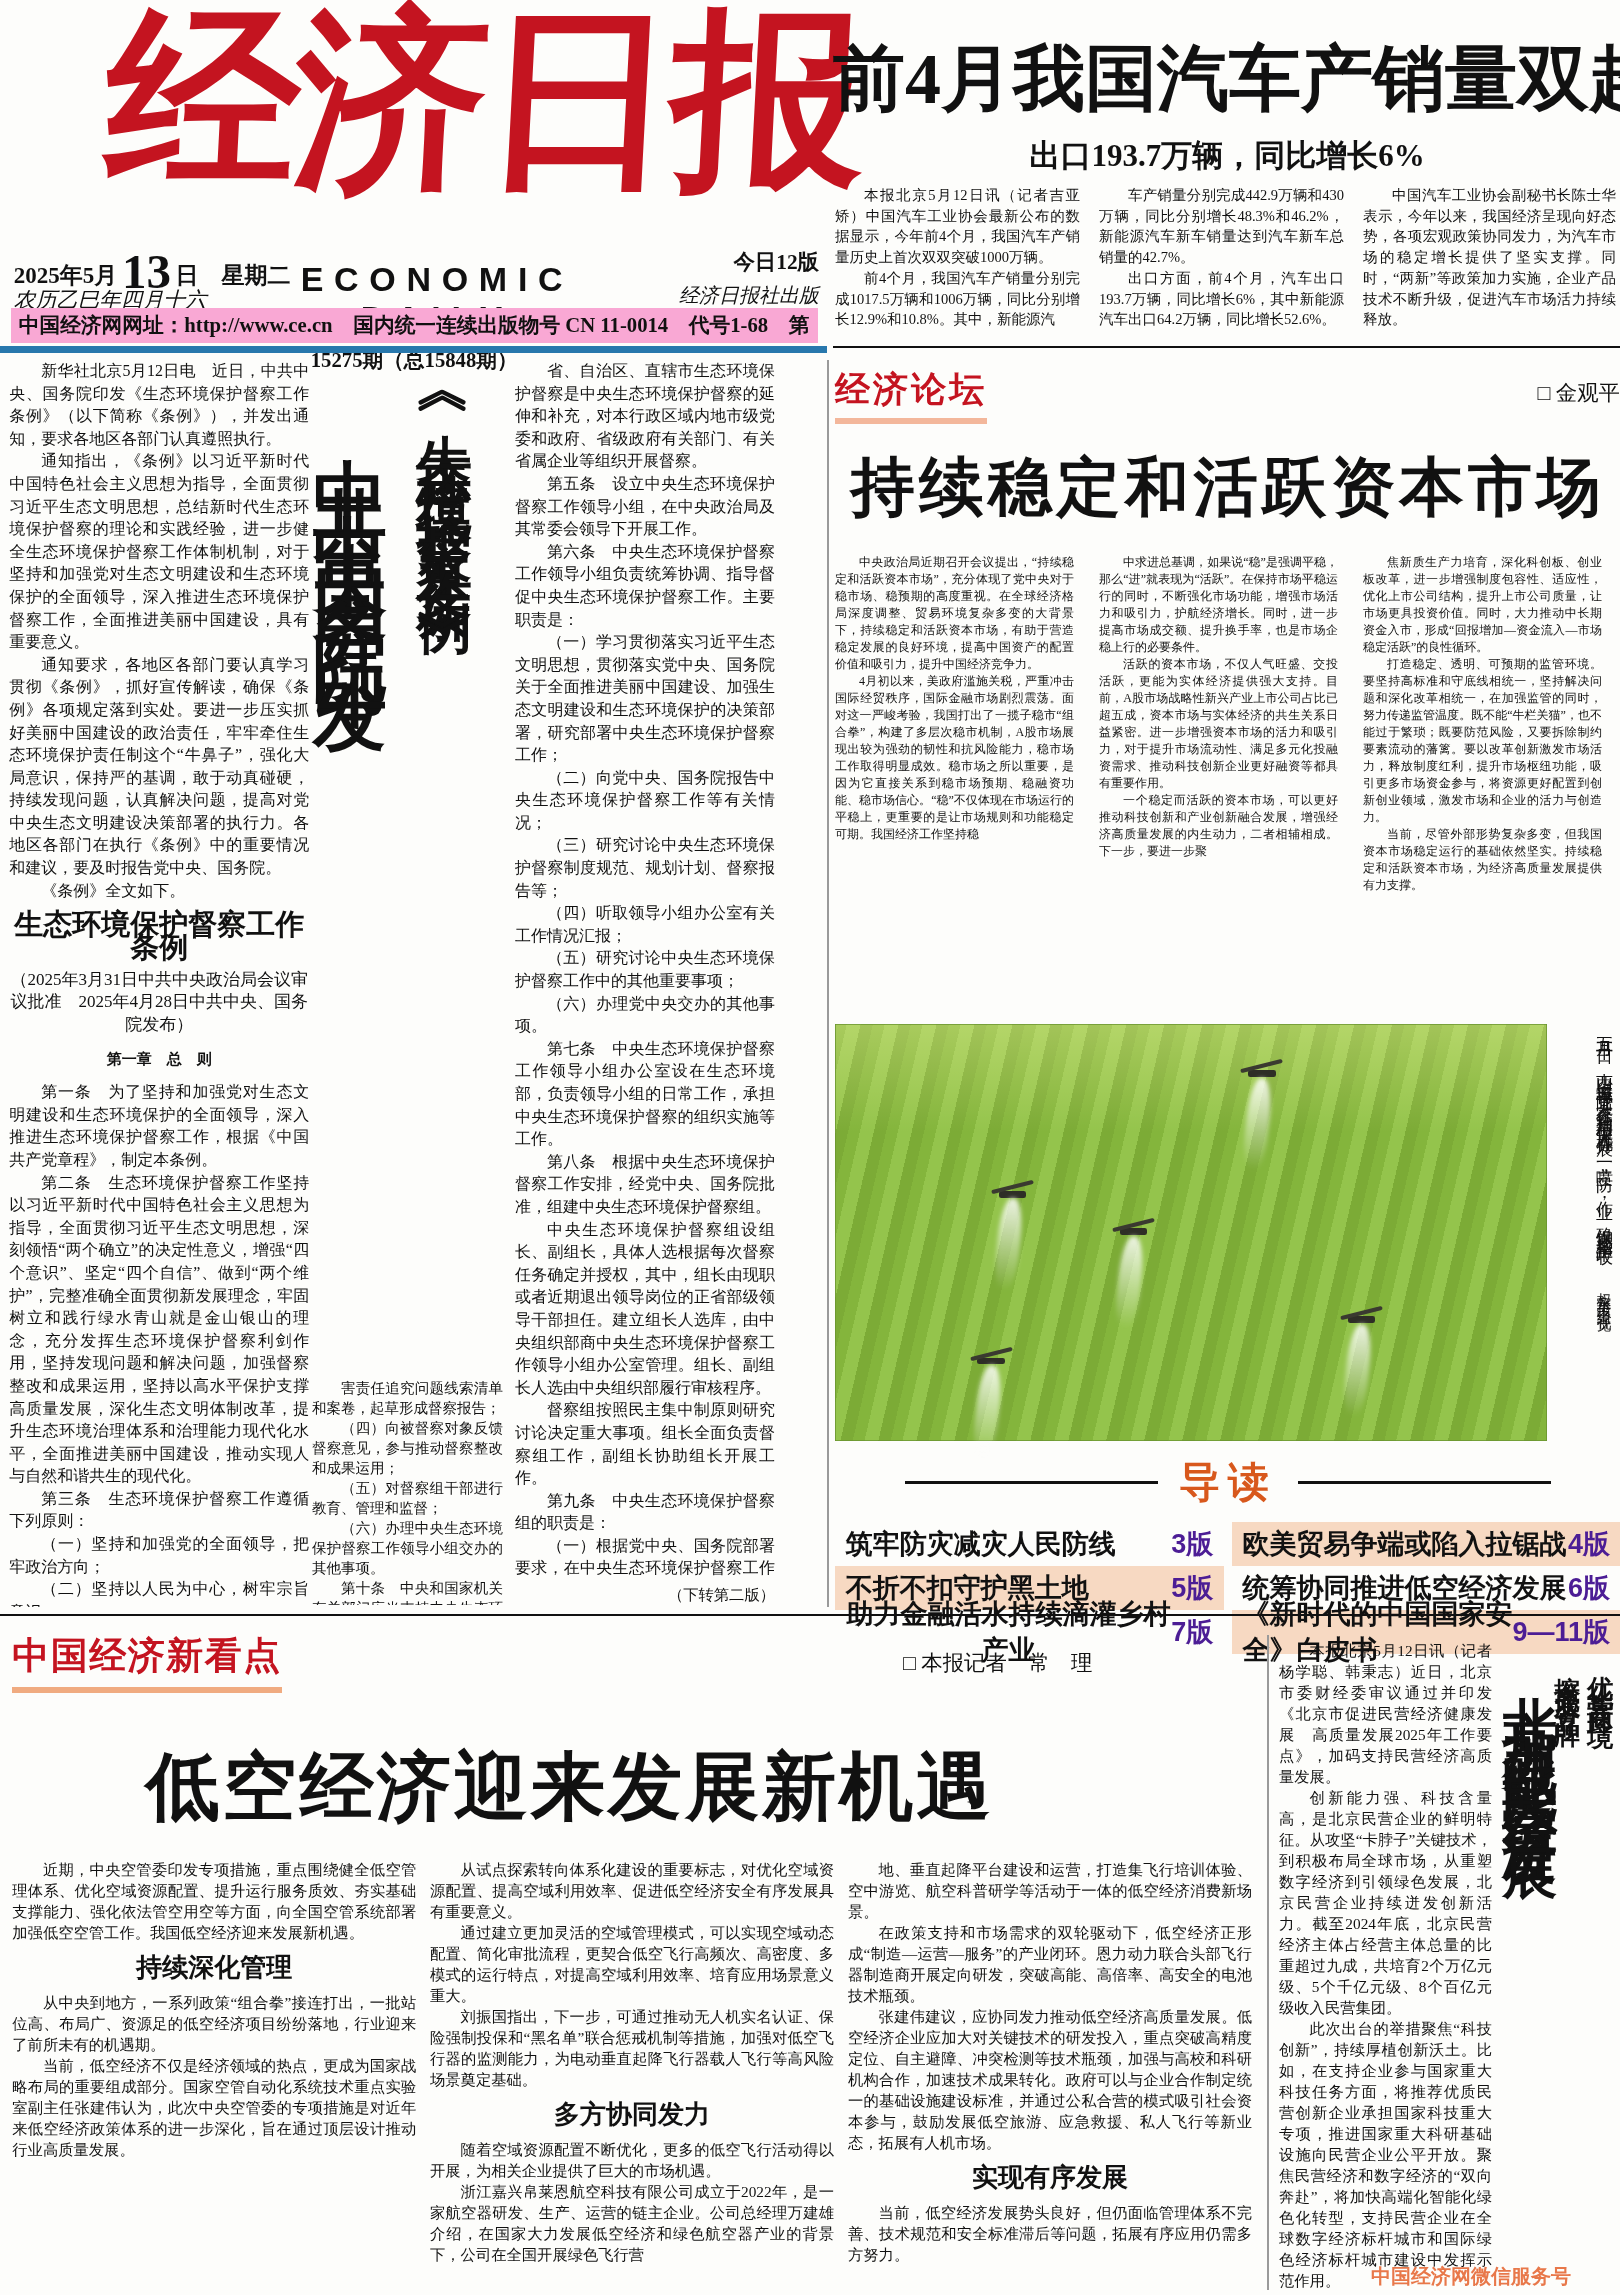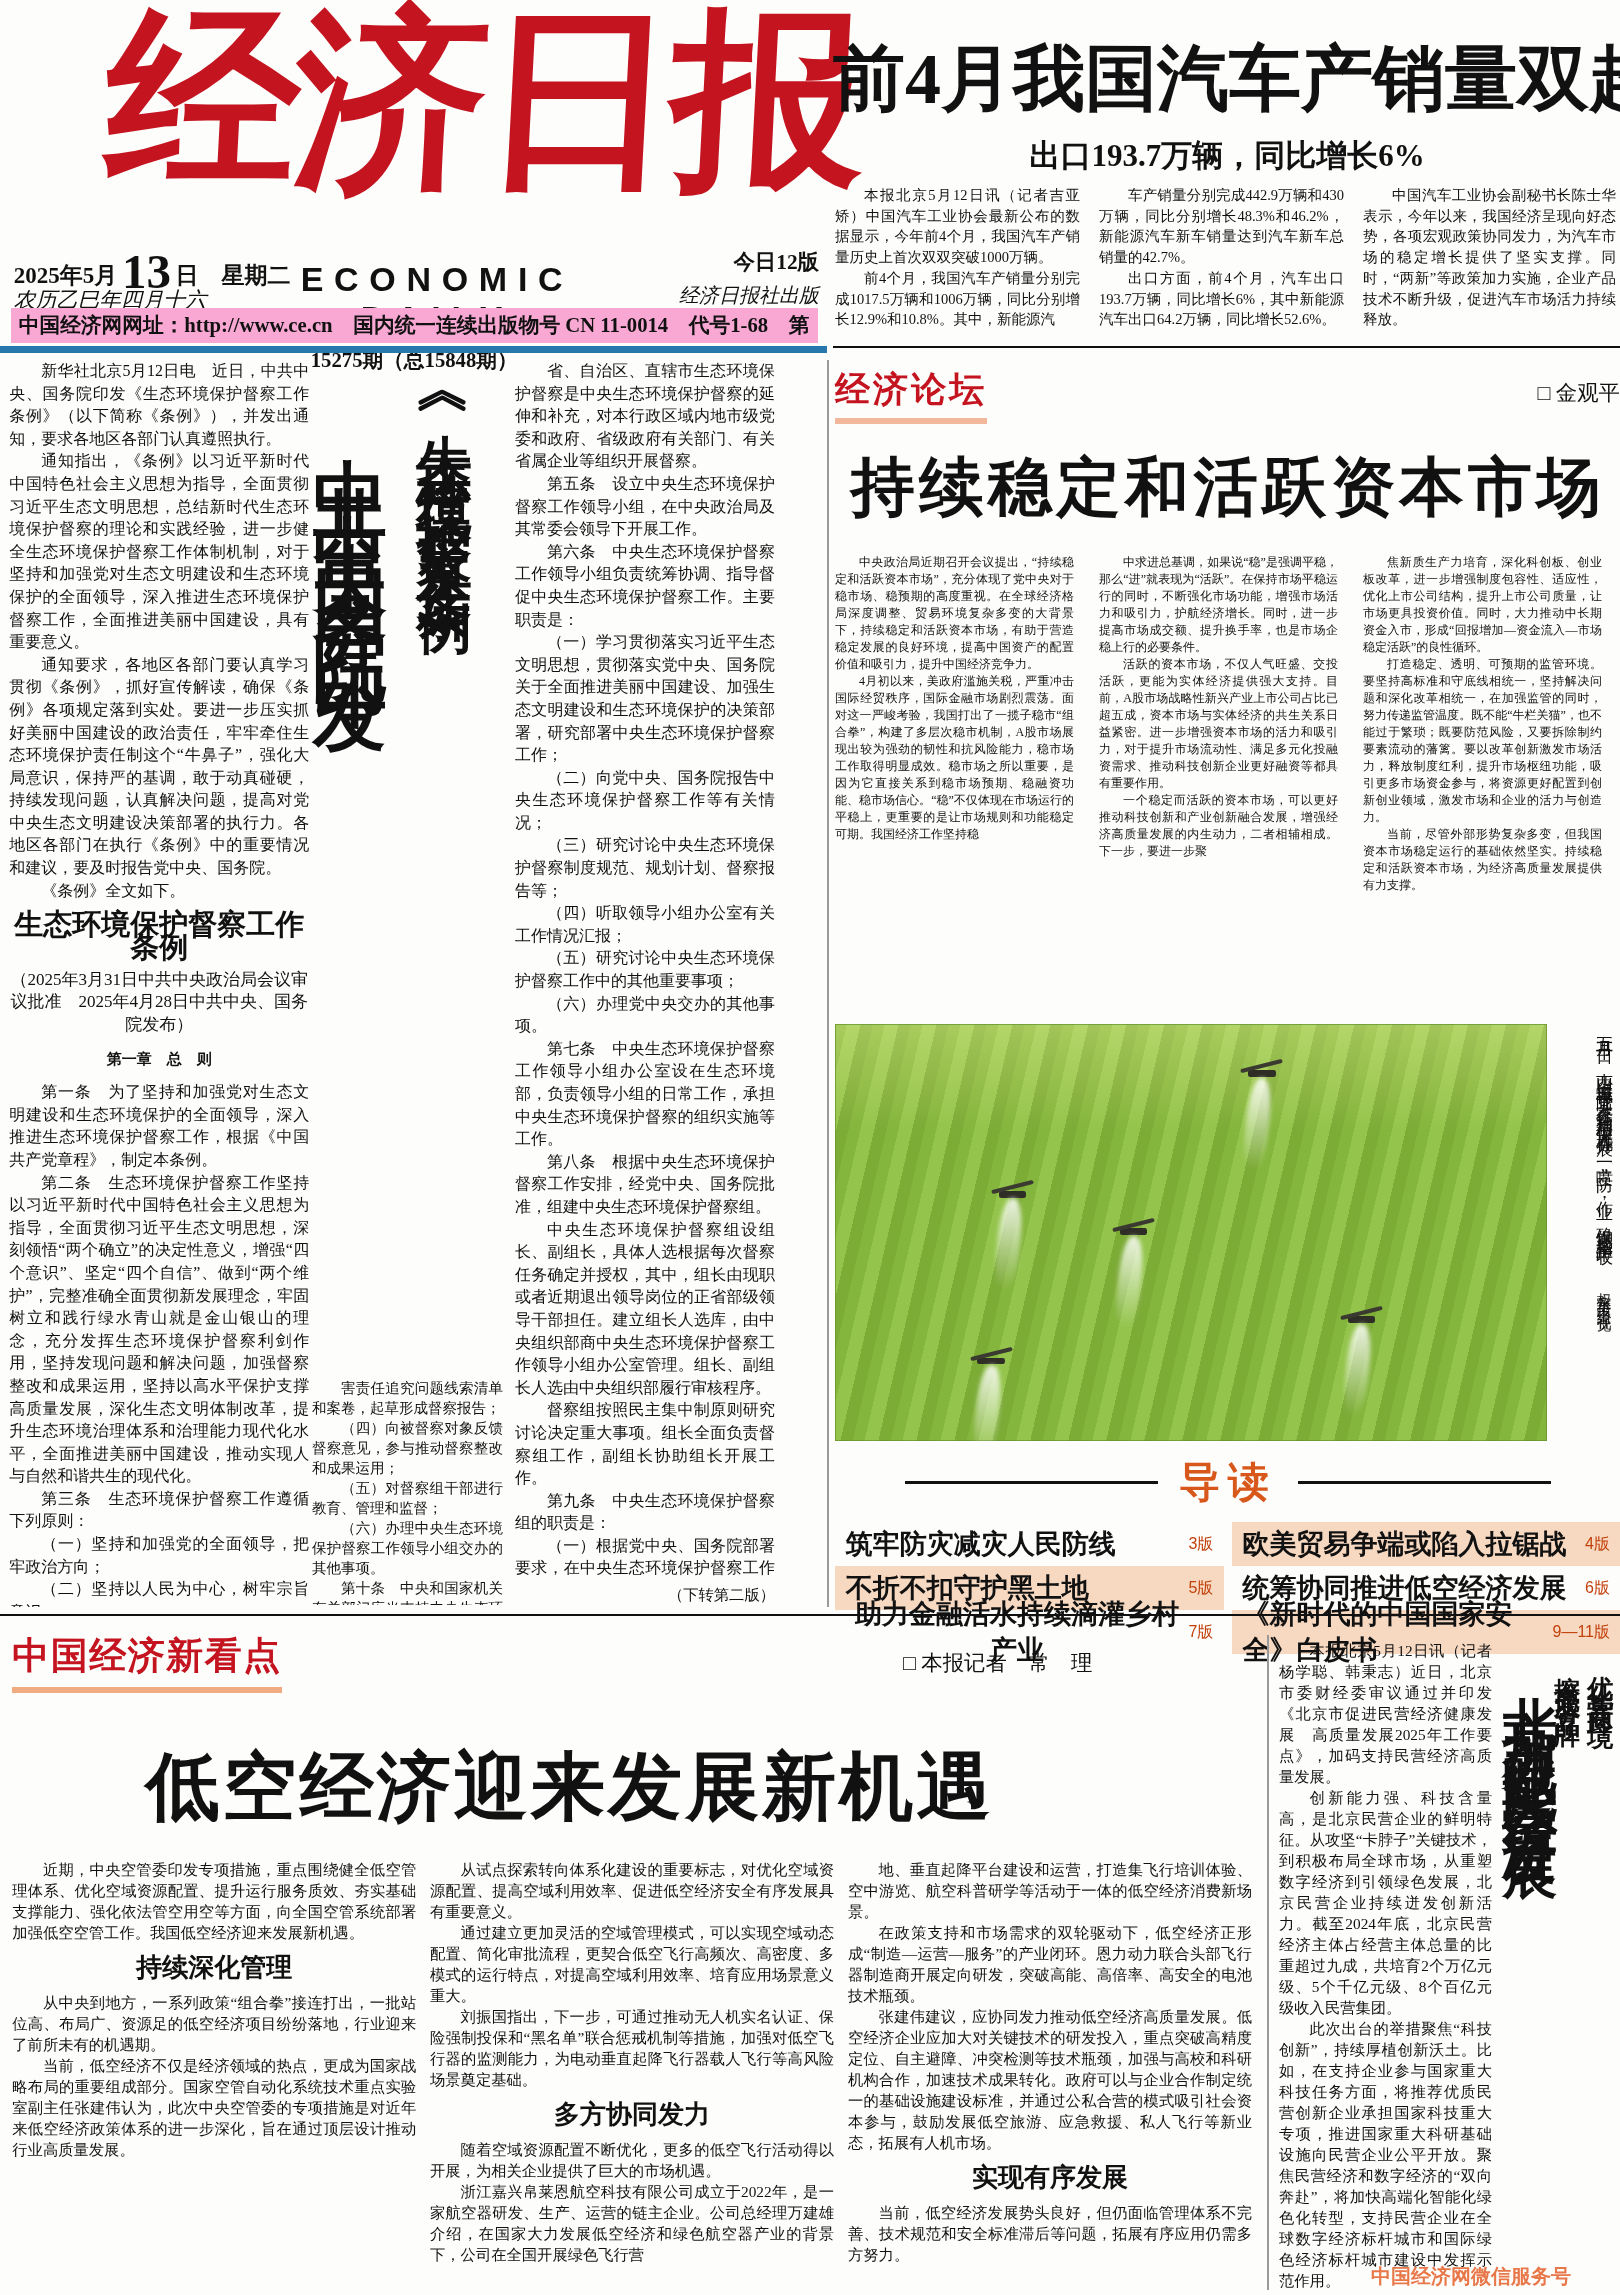--- a/index.html
+++ b/index.html
@@ -54,21 +54,21 @@
       background:linear-gradient(180deg,rgba(255,255,255,.85),rgba(255,255,255,0));
       filter:blur(2.3px);border-radius:45% 45% 40% 40%;transform:rotate(6deg);}
   .caption-vert{writing-mode:vertical-rl;text-orientation:upright;font-size:17px;line-height:31px;
       letter-spacing:3.1px;}
   
   .daodu-title{color:#d8581c;font-size:41px;font-weight:bold;letter-spacing:7.7px;}
   .dline{height:3.1px;background:#111;width:253px;}
   .ditem{display:flex;align-items:center;justify-content:space-between;
          font-family:"Liberation Sans","DejaVu Sans",sans-serif;
          font-size:27px;font-weight:bold;padding:4.6px 10.7px;height:44px;box-sizing:border-box;}
-  .ditem .pg{color:#c2410c;font-size:16px;font-weight:normal;white-space:nowrap;}
+  .ditem .pg{color:#4c1d95;font-size:27px;font-weight:bold;white-space:nowrap;}
   .shaded{background:#f7d9c2;}
   
   .newlabel{color:#c41420;font-size:37px;font-weight:bold;letter-spacing:1.5px;
             border-bottom:6.9px solid #f0ab80;padding-bottom:6.1px;display:inline-block;}
   .bl-headline{font-size:74px;font-weight:bold;letter-spacing:3.1px;white-space:nowrap;}
   .btext{font-size:15.3px;line-height:21px;}
   .br-headline{font-size:55px;font-weight:bold;letter-spacing:0.25em;line-height:1.15;}
   .kicker{font-size:26px;font-weight:bold;letter-spacing:0.35em;line-height:1.3;}
   .watermark{color:#e4571e;font-size:20px;opacity:.8;font-weight:bold;}
 </style>

